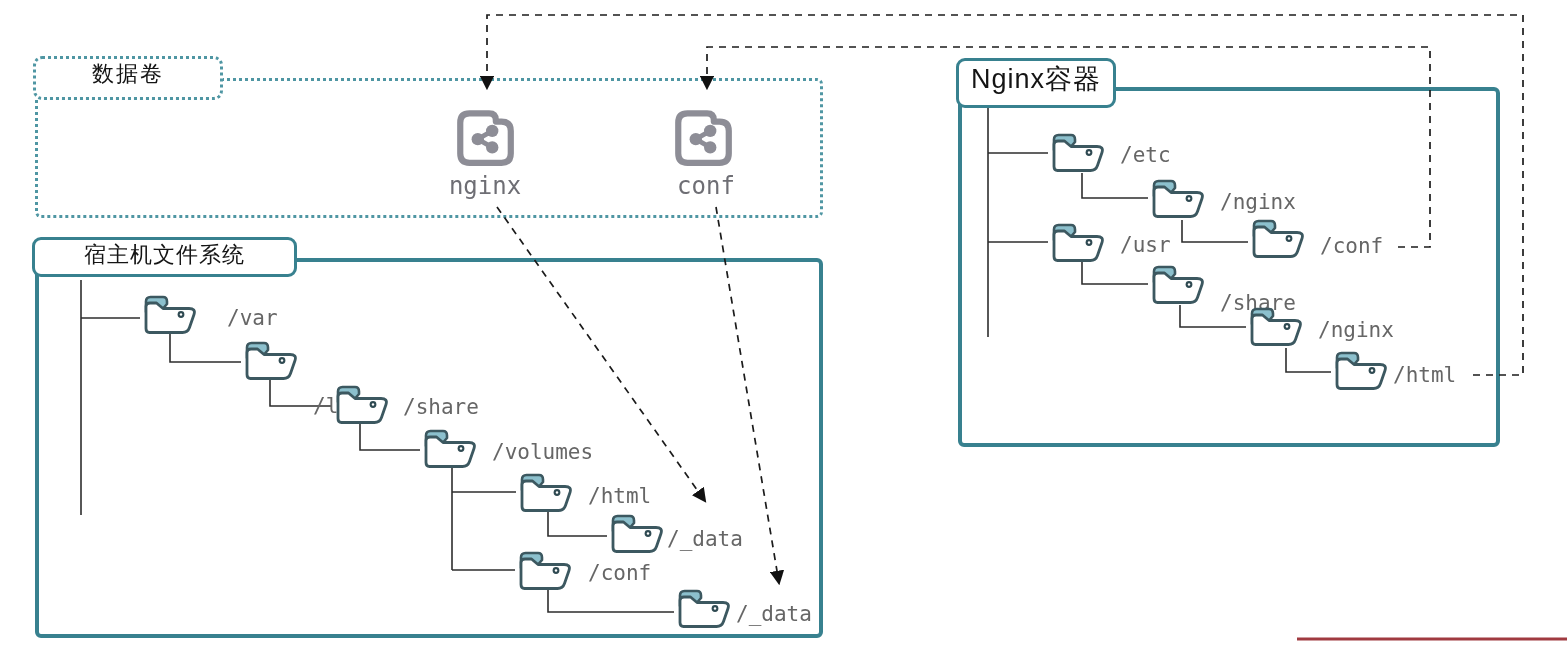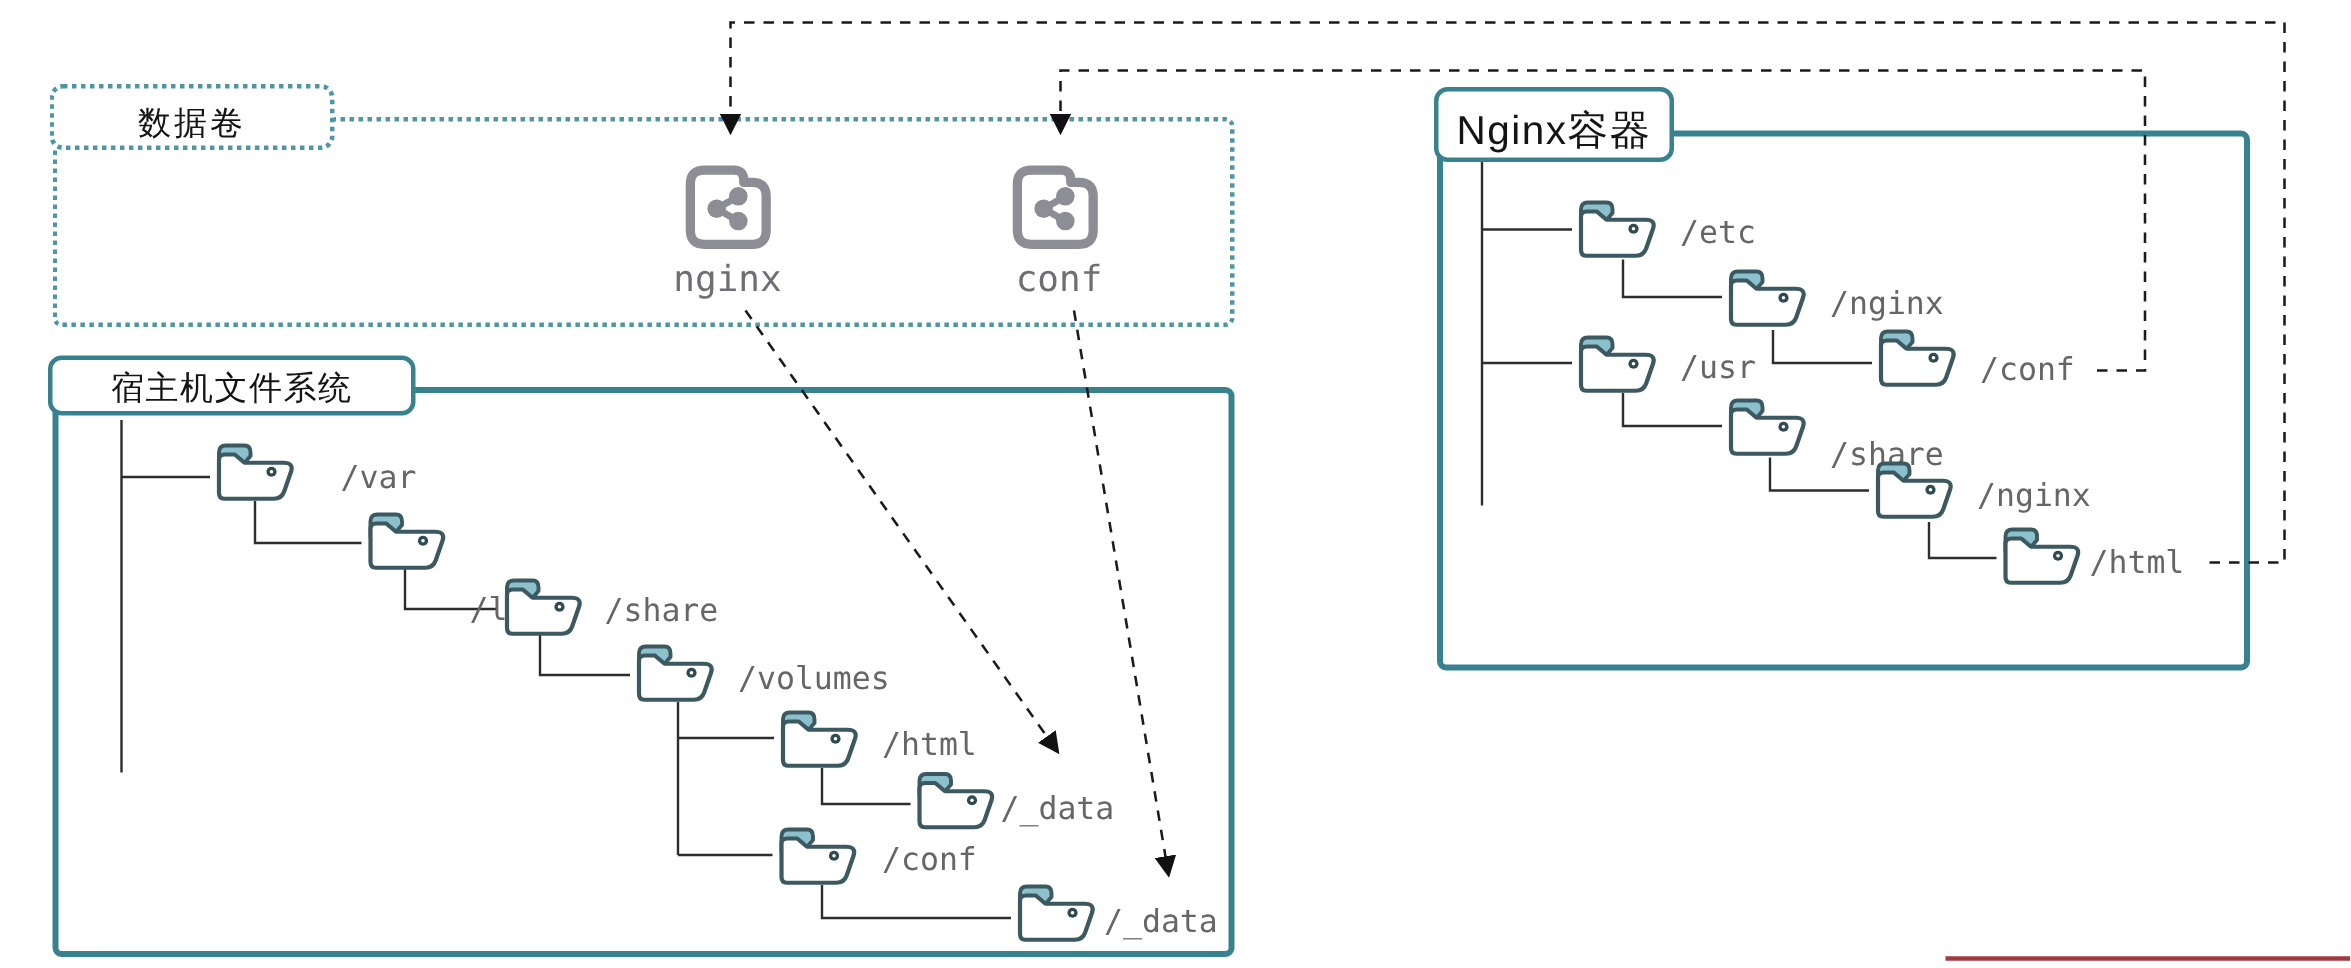--- a/index.html
+++ b/index.html
@@ -16,21 +16,21 @@
     border:3px dotted #4f96a3;
     border-radius:6px;
   }
   .box-solid{
     border:4px solid #38818f;
     border-radius:6px;
   }
   .tab{
     position:absolute;box-sizing:border-box;
     background:#ffffff;
-    display:flex;align-items:flex-end;justify-content:center;
+    display:flex;align-items:flex-start;justify-content:center;
     color:#141414;
     z-index:6;
   }
   .tab-dotted{
     border:3px dotted #4f96a3;
     border-radius:9px;
     font-size:22px;letter-spacing:2px;
   }
   .tab-solid{
     border:3.5px solid #38818f;
@@ -125,21 +125,21 @@
       <path d="M1180,305 V327 H1246"></path>
       <path d="M1286,348 V372 H1331"></path>
     </g>
 
     <line x1="1297" y1="639" x2="1567" y2="639" stroke="#a03a40" stroke-width="3"></line>
   </svg>
 
   <div class="tab tab-dotted" style="left:33px;top:56px;width:190px;height:44px;">
     <span>数据卷</span>
   </div>
-  <div class="tab tab-solid" style="left:32px;top:237px;width:245px;height:40px;">
+  <div class="tab tab-solid" style="left:32px;top:237px;width:265px;height:40px;">
     <span>宿主机文件系统</span>
   </div>
   <div class="tab tab-solid tab-nginx" style="left:956px;top:58px;width:160px;height:50px;">
     <span>Nginx容器</span>
   </div>
 
   <div class="node" style="left:452px;top:102px;">
     <svg width="66" height="66" viewBox="0 0 64 64">
       <use href="#volume-sym"></use>
     </svg>

